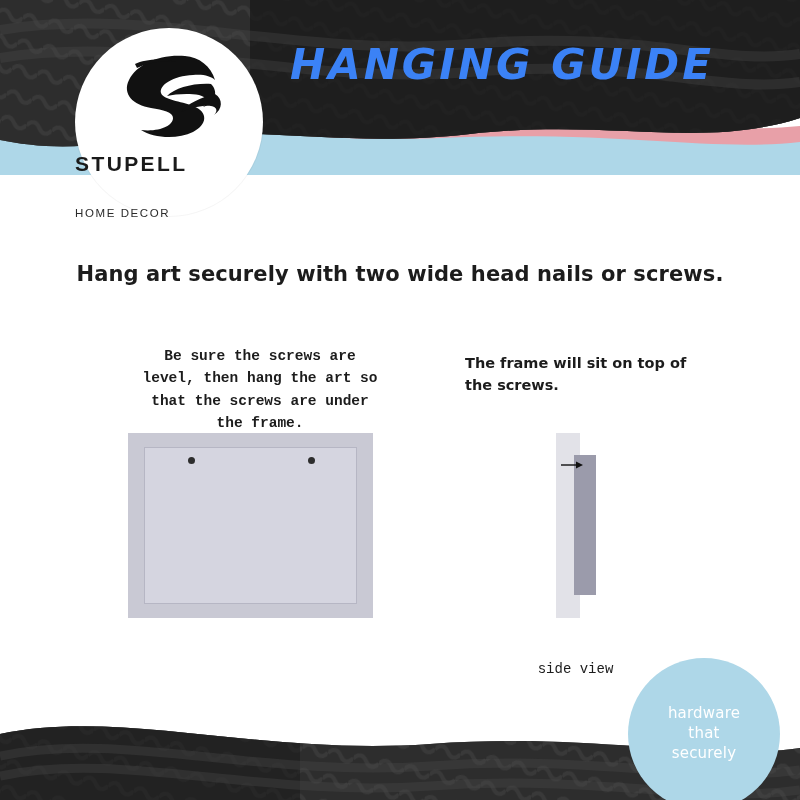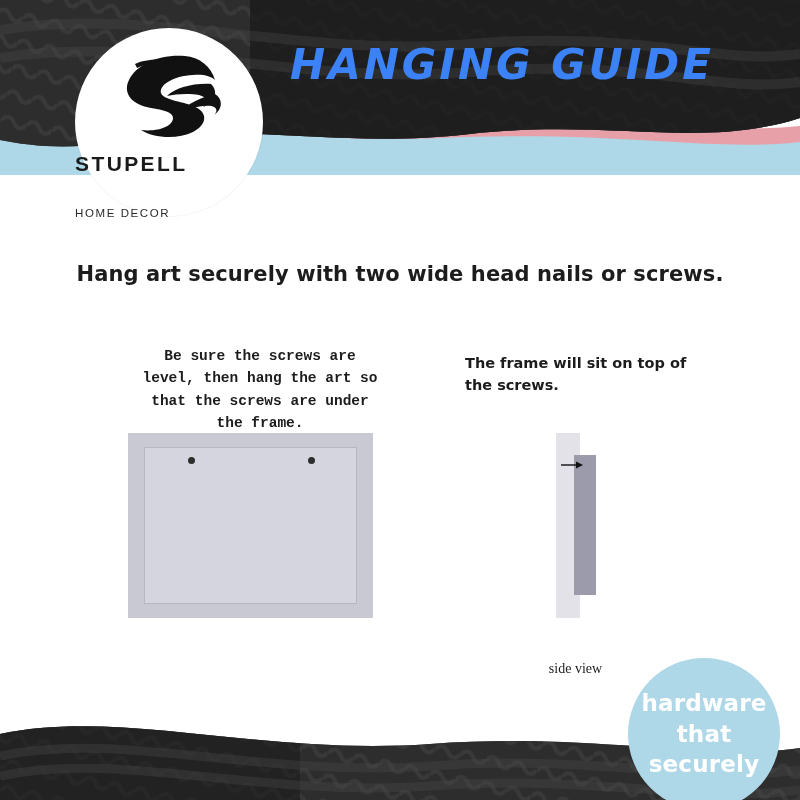--- a/index.html
+++ b/index.html
@@ -196,21 +196,21 @@
     font-family: "DejaVu Sans", sans-serif;
     font-size: 14px;
     color: #1c1c1c;
   }
   .label-side {
     position: absolute;
     left: 478px;
     top: 661px;
     width: 195px;
     text-align: center;
-    font-family: Liberation Serif, serif;
+    font-family: Liberation Mono, monospace;
     font-size: 14px;
     color: #1c1c1c;
   }
 
   
   .bubble {
     position: absolute;
     left: 628px;
     top: 658px;
     width: 152px;
@@ -220,25 +220,24 @@
     z-index: 6;
     display: flex;
     flex-direction: column;
     align-items: center;
     justify-content: center;
   }
   .bubble span {
     display: block;
     text-align: center;
     font-family: "DejaVu Sans", sans-serif;
-    font-size: 23px;
+    font-size: 15px;
     color: #ffffff;
     line-height: 1.32;
     letter-spacing: 0.2px;
-    font-weight: bold;
   }
 
   
   .bottom-banner {
     position: absolute;
     left: 0;
     bottom: 0;
     width: 800px;
     height: 130px;
     overflow: hidden;

